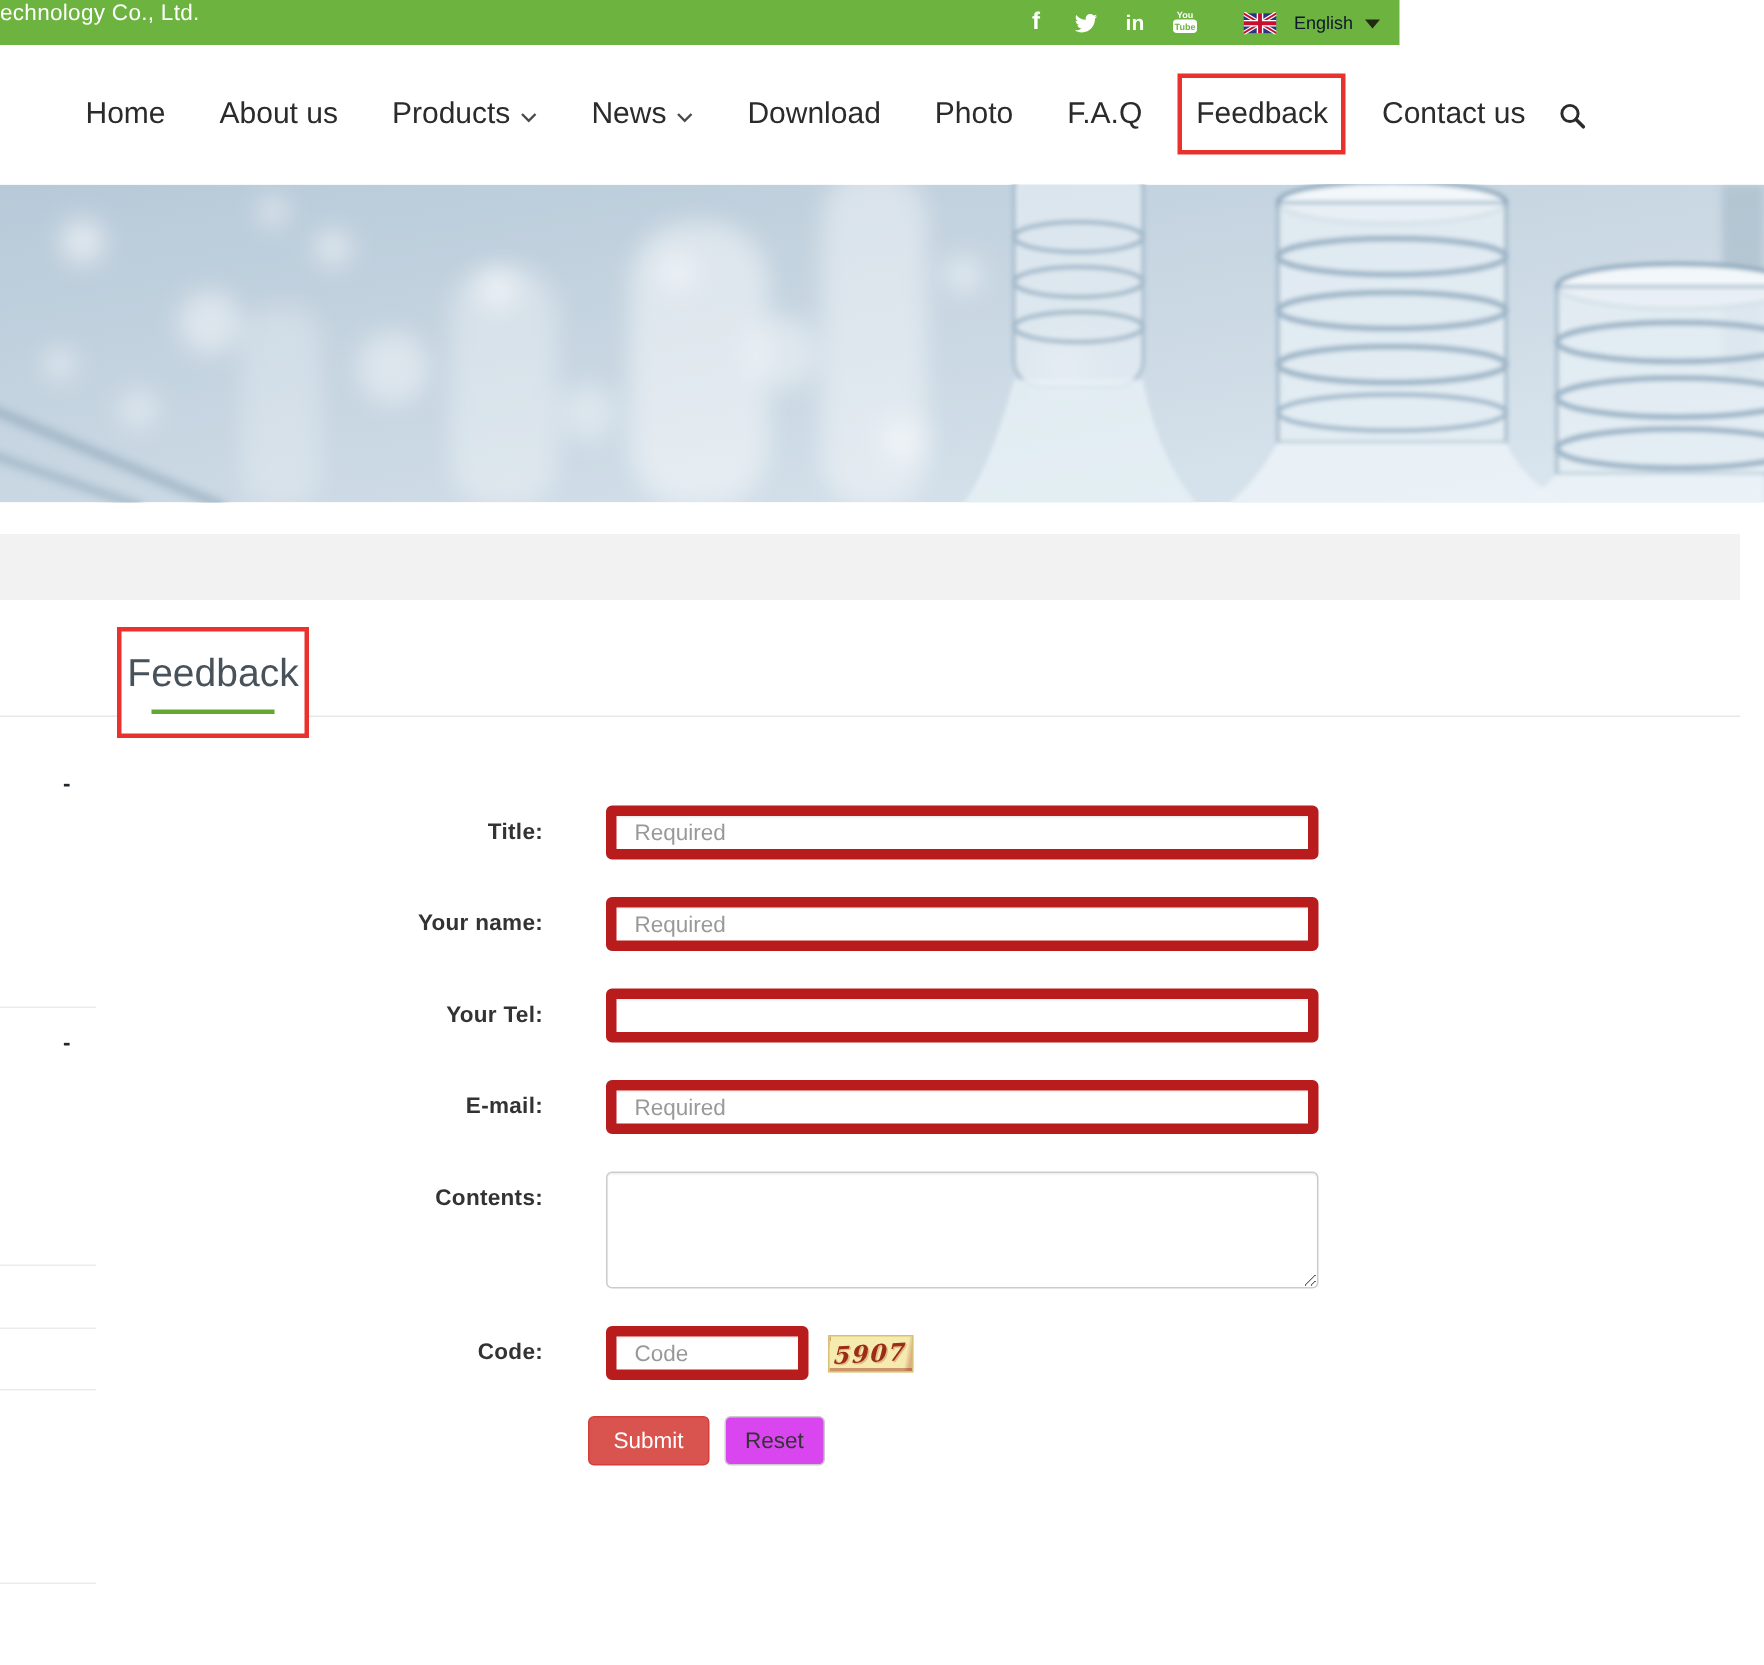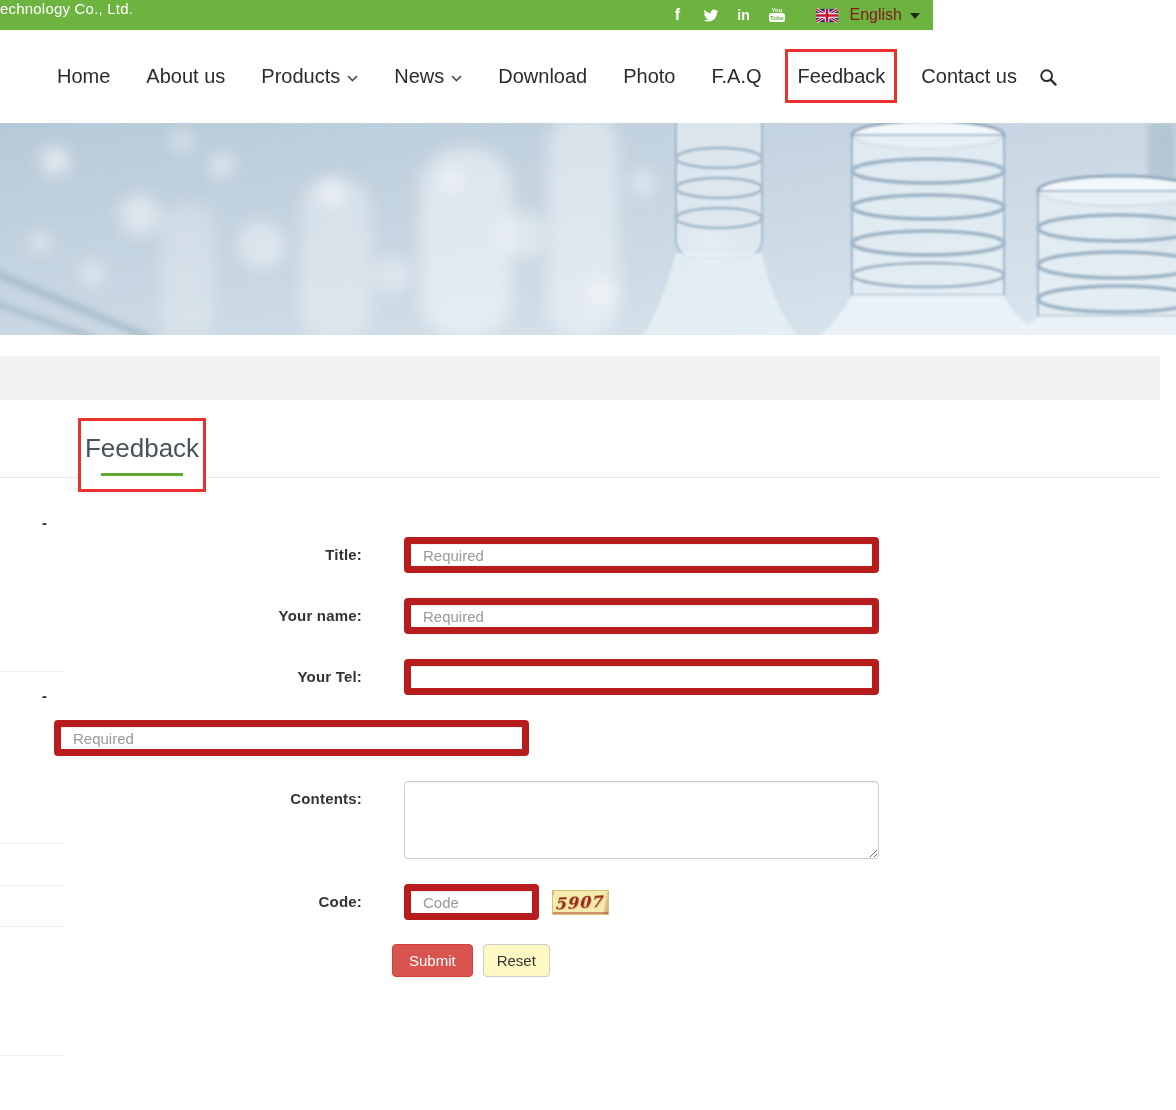--- a/index.html
+++ b/index.html
@@ -7,21 +7,21 @@
   body { font-family:"Liberation Sans", sans-serif; }
   .page { position:relative; width:1176px; height:1110px; margin:0 auto; background:#fff; overflow:hidden; }
 
   
   .topbar { position:absolute; left:0; top:0; width:933px; height:30px; background:#6db33f; display:flex; justify-content:space-between; }
   .company { color:#fff; font-size:15px; white-space:nowrap; margin-left:0; letter-spacing:.2px; }
   .topbar-right { display:flex; align-items:center; padding-right:13px; }
   .social { display:inline-flex; align-items:center; justify-content:center; width:22px; height:22px; margin-left:11px; cursor:pointer; color:#fff; text-decoration:none; }
   .social .glyph { color:#fff; font-weight:bold; font-size:16px; line-height:1; }
   .lang { display:flex; align-items:center; margin-left:28px; cursor:pointer; }
-  .lang .label { color:#7f1d1d; font-size:16px; margin:0 8px 0 12px; }
+  .lang .label { color:#0f172a; font-size:12px; margin:0 8px 0 12px; }
   .caret-down { width:0; height:0; border-left:5px solid transparent; border-right:5px solid transparent; border-top:6px solid #1e2b12; margin-top:2px; }
 
   
   .nav { position:absolute; left:0; top:30px; width:1176px; height:93px; background:#fff; display:flex; align-items:center; padding-left:57px; }
   .nav-item { position:relative; display:inline-flex; align-items:center; margin-right:36px; font-size:20px; color:#2b2b2b; cursor:pointer; text-decoration:none; white-space:nowrap; }
   .nav-item .chev { margin-left:7px; margin-top:3px; }
   .nav-annotation { position:absolute; left:-13px; right:-12px; top:-16px; bottom:-15px; border:3px solid #e9322d; pointer-events:none; }
   .nav-search { display:inline-flex; align-items:center; margin-left:10px; cursor:pointer; }
 
   
@@ -51,21 +51,21 @@
   .tarea { width:475px; height:78px; border:1px solid #ccc; border-radius:4px; padding:6px 12px; font-size:15px; color:#555; box-shadow:inset 0 1px 1px rgba(0,0,0,.075); outline:none; resize:vertical; font-family:"Liberation Sans",sans-serif; }
   .code-input { width:135px; }
   .captcha { display:inline-flex; align-items:center; justify-content:center; width:57px; height:25px; margin-left:13px; margin-top:6px; background:#f6ebae;
       background-image:linear-gradient(100deg, rgba(155,44,21,.35) 0 2%, transparent 2% 90%, rgba(155,44,21,.3) 96%),
                        linear-gradient(to top, rgba(155,44,21,.45) 0 2px, transparent 2px);
       border:1px solid #d8c078; cursor:pointer; overflow:hidden; }
   .captcha .code { font-family:"DejaVu Serif", serif; font-style:italic; font-weight:bold; font-size:16px; color:#9b2c15; letter-spacing:1px; transform:rotate(-3deg) skewX(-6deg); text-shadow:1px 1px 0 rgba(155,44,21,.25); }
   .btn-row { margin-left:392px; display:flex; gap:10px; margin-top:0; }
   .btn { font-size:15px; border-radius:4px; padding:7px 16px; cursor:pointer; font-family:"Liberation Sans",sans-serif; }
   .btn-submit { background:#d9534f; border:1px solid #d43f3a; color:#fff; }
-  .btn-reset { background:#fef9c3; border:1px solid #ccc; color:#333; padding:7px 13px; }
+  .btn-reset { background:#d946ef; border:1px solid #ccc; color:#333; padding:7px 13px; }
 </style>
 </head>
 <body>
 
 <div class="page">
 
   <header class="topbar">
     <span class="company">echnology Co., Ltd.</span>
     <div class="topbar-right">
       <a class="social">
@@ -231,20 +231,21 @@
     </div>
     <div class="frow">
       <label class="flabel">Your name:</label>
       <input class="tinput fctrl" type="text" placeholder="Required" style="">
     </div>
     <div class="frow">
       <label class="flabel">Your Tel:</label>
       <input class="tinput fctrl" type="text" placeholder="" style="">
     </div>
     <div class="frow">
+      <label class="flabel">E-mail:</label>
       <input class="tinput fctrl" type="text" placeholder="Required" style="">
     </div>
     <div class="frow">
       <label class="flabel">Contents:</label>
       <textarea class="tarea fctrl" placeholder="" style=""></textarea>
     </div>
     <div class="frow" style="margin-bottom:24px;">
       <label class="flabel">Code:</label>
       <input class="tinput fctrl code-input" type="text" placeholder="Code" style="">
       <span class="captcha">

